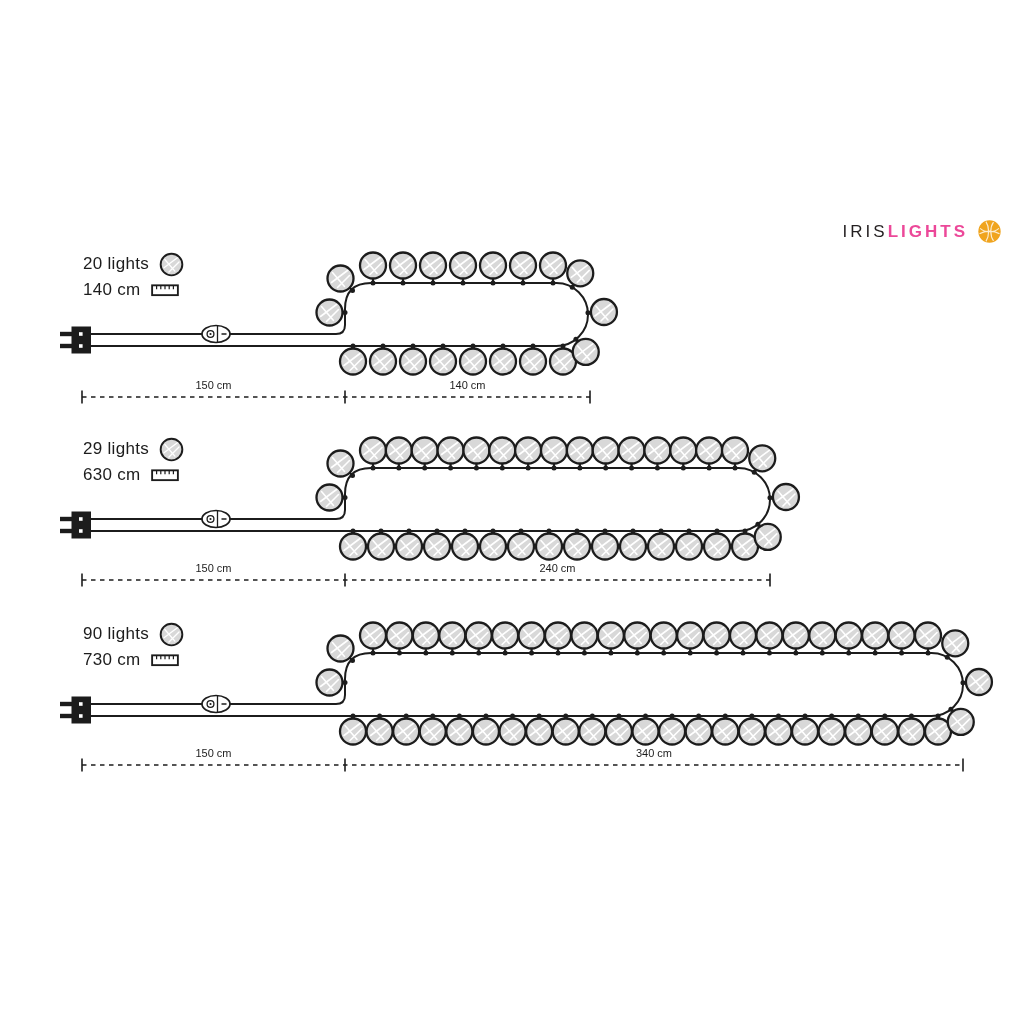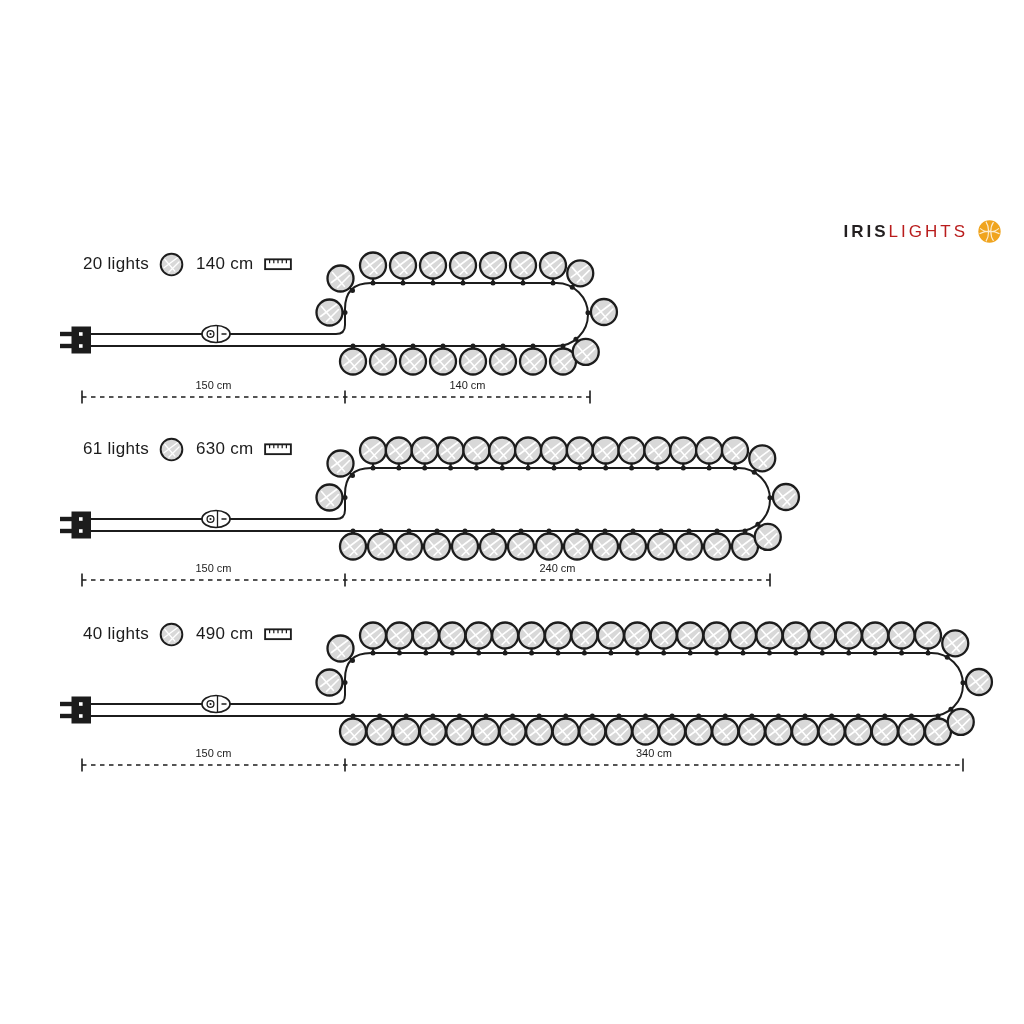--- a/index.html
+++ b/index.html
@@ -1,23 +1,23 @@
 <!DOCTYPE html>
 <html><head>
 <meta charset="utf-8">
 <style>
   html,body{margin:0;padding:0}
   body{width:1024px;height:1024px;background:#ffffff;font-family:"Liberation Sans",sans-serif;position:relative;overflow:hidden;color:#1c1c1c}
   #diagram{position:absolute;left:0;top:0}
   .brand{position:absolute;top:219px;right:22px;display:flex;align-items:center;gap:9px}
   .brand-text{font-size:17px;letter-spacing:3px;color:#231f20;white-space:nowrap}
-  .brand-text b{font-weight:700}
-  .brand-text .lt{font-weight:400;color:#b91c1c}
+  .brand-text b{font-weight:400}
+  .brand-text .lt{font-weight:700;color:#ec4899}
   .ball{width:25px;height:25px;flex:none}
-  .spec{position:absolute;left:83px;display:flex;flex-direction:row;gap:12px}
+  .spec{position:absolute;left:83px;display:flex;flex-direction:column;gap:4px}
   .spec-line{display:flex;align-items:center;gap:10px;height:22px}
   .spec-text{font-size:17px;color:#1c1c1c;letter-spacing:.3px;white-space:nowrap}
   .spec-bulb{width:25px;height:25px;flex:none}
   .spec-ruler{width:28px;height:14px;flex:none}
 </style>
 </head>
 <body>
 
 <svg id="diagram" width="1024" height="1024" viewBox="0 0 1024 1024">
   <defs>
@@ -437,41 +437,41 @@
     <span class="spec-text">140 cm</span>
     <svg class="spec-ruler" viewBox="0 0 30 14">
       <rect x="1.2" y="2" width="27.6" height="10.5" fill="#FFFFFF" stroke="#1C1C1C" stroke-width="2"></rect>
       <path d="M6 2 v4.2 M10.5 2 v4.2 M15 2 v4.2 M19.5 2 v4.2 M24 2 v4.2" stroke="#1C1C1C" stroke-width="1.3" fill="none"></path>
     </svg>
   </div>
 </div>
 
 <div class="spec" style="top:438px">
   <div class="spec-line">
-    <span class="spec-text">61 lights</span>
+    <span class="spec-text">29 lights</span>
     <svg class="spec-bulb" viewBox="-15 -15 30 30">
         <use href="#bulb-proto"></use>
       </svg>
   </div>
   <div class="spec-line">
     <span class="spec-text">630 cm</span>
     <svg class="spec-ruler" viewBox="0 0 30 14">
       <rect x="1.2" y="2" width="27.6" height="10.5" fill="#FFFFFF" stroke="#1C1C1C" stroke-width="2"></rect>
       <path d="M6 2 v4.2 M10.5 2 v4.2 M15 2 v4.2 M19.5 2 v4.2 M24 2 v4.2" stroke="#1C1C1C" stroke-width="1.3" fill="none"></path>
     </svg>
   </div>
 </div>
 
 <div class="spec" style="top:623px">
   <div class="spec-line">
-    <span class="spec-text">40 lights</span>
+    <span class="spec-text">90 lights</span>
     <svg class="spec-bulb" viewBox="-15 -15 30 30">
         <use href="#bulb-proto"></use>
       </svg>
   </div>
   <div class="spec-line">
-    <span class="spec-text">490 cm</span>
+    <span class="spec-text">730 cm</span>
     <svg class="spec-ruler" viewBox="0 0 30 14">
       <rect x="1.2" y="2" width="27.6" height="10.5" fill="#FFFFFF" stroke="#1C1C1C" stroke-width="2"></rect>
       <path d="M6 2 v4.2 M10.5 2 v4.2 M15 2 v4.2 M19.5 2 v4.2 M24 2 v4.2" stroke="#1C1C1C" stroke-width="1.3" fill="none"></path>
     </svg>
   </div>
 </div>
 
 </body></html>

